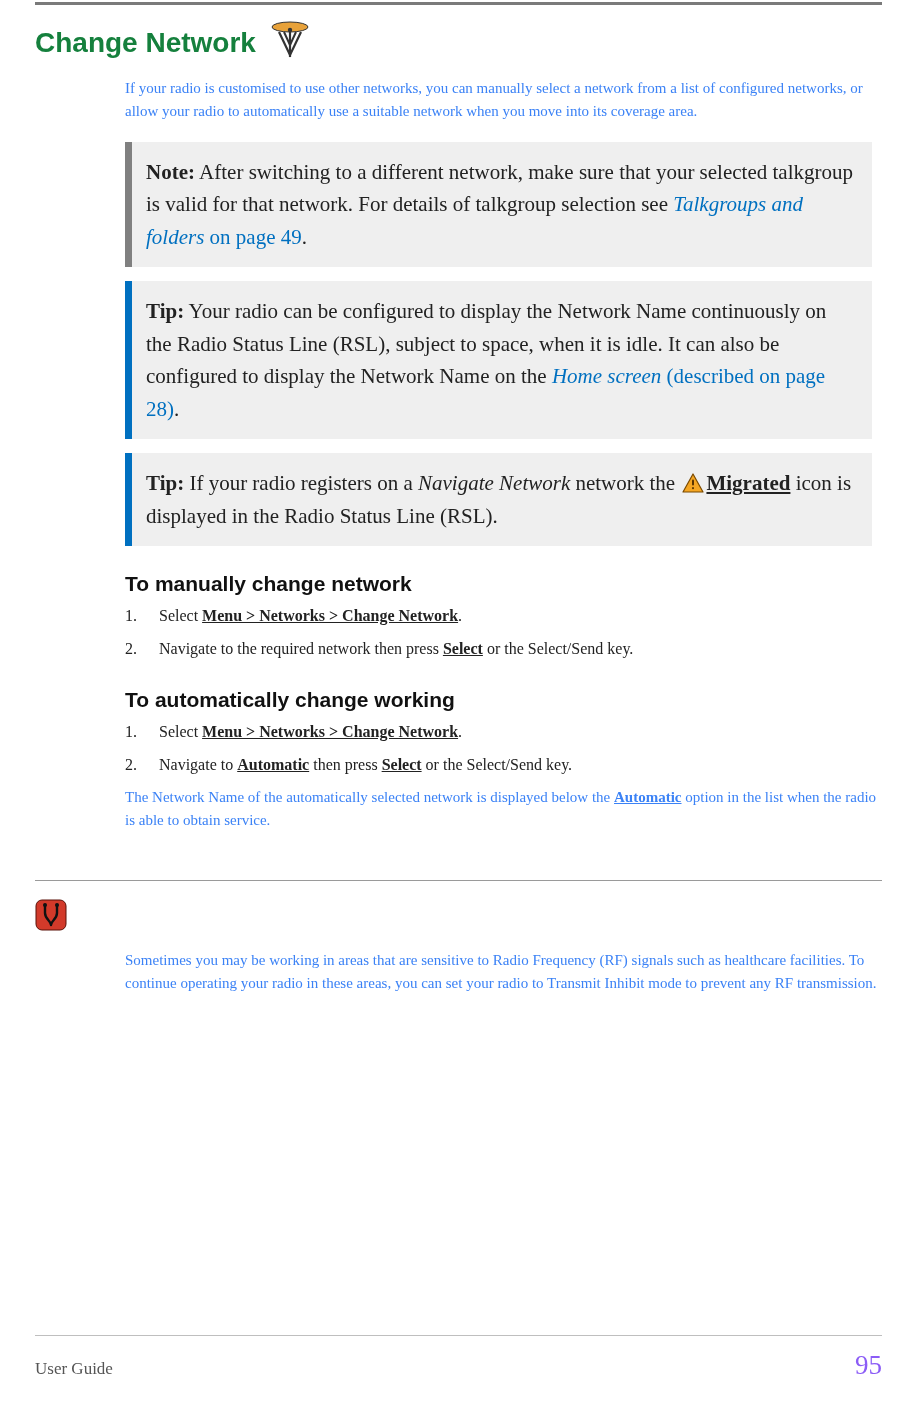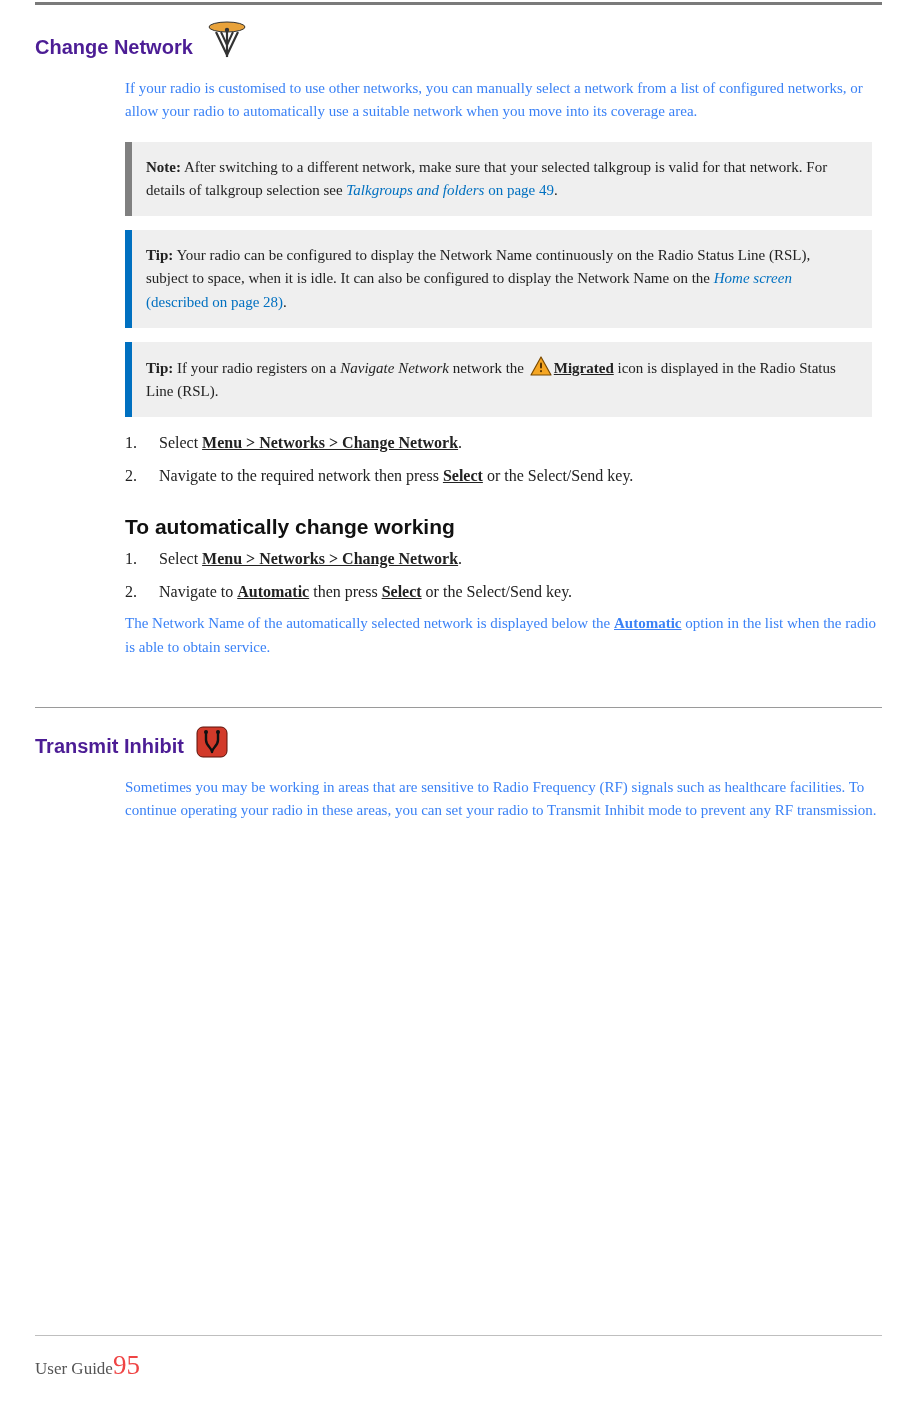--- a/index.html
+++ b/index.html
@@ -26,22 +26,22 @@
     border-top: 3px solid #7a7a7a;
   }
   .section-rule {
     margin: 30px 0 10px 0;
     border: none;
     border-top: 1px solid #9a9a9a;
   }
   h1.section-title {
     font-family: Verdana, Geneva, sans-serif;
     font-weight: 700;
-    font-size: 20px;
-    color: #4c1d95;
+    font-size: 28px;
+    color: #15803d;
     margin: 8px 0 18px 0;
     display: flex;
     align-items: flex-end;
     gap: 12px;
   }
   h1.section-title .icon-wrap {
     display: inline-flex;
     align-items: center;
     justify-content: center;
   }
@@ -53,21 +53,21 @@
     font-size: 15px;
     line-height: 1.55;
     margin: 0 0 18px 0;
     color: #3b82f6;
   }
   .callout {
     background: #efefef;
     border-left: 7px solid #808080;
     padding: 14px 16px 14px 14px;
     margin: 0 6px 14px 0;
-    font-size: 15px;
+    font-size: 21px;
     line-height: 1.55;
   }
   .callout.tip {
     border-left-color: #0070c0;
   }
   .callout .label {
     font-weight: 700;
   }
   .callout .link, .para .link {
     color: #0070c0;
@@ -109,31 +109,31 @@
   .warn-tri {
     display: inline-block;
     vertical-align: -3px;
     margin: 0 2px 0 2px;
   }
   .footer {
     margin-top: auto;
     padding: 14px 0 24px 0;
     border-top: 1px solid #bfbfbf;
     display: flex;
-    justify-content: flex-start;
+    justify-content: space-between;
     align-items: baseline;
     font-family: "Book Antiqua", Palatino, Georgia, serif;
   }
   .footer .doc-title {
     font-size: 17px;
     color: #555;
   }
   .footer .page-no {
     font-size: 27px;
-    color: #ef4444;
+    color: #8b5cf6;
   }
   svg { display: block; }
 </style>
 </head>
 <body>
 
 <div class="page">
 
   <hr class="top-rule">
 
@@ -163,20 +163,21 @@
     </div>
 
     <div class="callout tip">
       <span class="label">Tip:</span><span>  If your radio registers on a </span><span class="italic">Navigate Network</span><span> network the </span><span class="warn-tri"><svg width="22" height="20" viewBox="0 0 22 20">
             <path d="M11 1 L21 19 L1 19 Z" fill="#f5a623" stroke="#7a4a00" stroke-width="1.2" stroke-linejoin="round"></path>
             <rect x="10" y="6.5" width="2" height="6" rx="1" fill="#5a3400"></rect>
             <rect x="10" y="14" width="2" height="2.2" rx="1" fill="#5a3400"></rect>
           </svg></span><span class="bold">Migrated</span><span> icon is displayed in the Radio Status Line (RSL).</span>
     </div>
 
+    <div class="subhead">To manually change network</div>
     <ol class="steps">
       <li>
         <span>Select </span><span class="bold">Menu &gt; Networks &gt; Change Network</span><span>.</span>
       </li>
       <li>
         <span>Navigate to the required network then press </span><span class="bold">Select</span><span> or the Select/Send key.</span>
       </li>
     </ol>
 
     <div class="subhead">To automatically change working</div>
@@ -189,21 +190,20 @@
       </li>
     </ol>
     <p class="para" style="margin-top:6px;">
       <span>The Network Name of the automatically selected network is displayed below the </span><span class="bold">Automatic</span><span> option in the list when the radio is able to obtain service.</span>
     </p>
 
   </div>
 
   <hr class="section-rule">
   <h1 class="section-title">
-    <span>Transmit Inhibit</span>
     <span class="icon-wrap">
       <svg width="32" height="32" viewBox="0 0 32 32">
         <rect x="1" y="1" width="30" height="30" rx="6" fill="#d23a2a" stroke="#5a1108" stroke-width="1"></rect>
         <path d="M10 6 C 10 6 10 12 10 14 C 10 20 16 22 16 26 M22 6 C 22 6 22 12 22 14 C 22 20 16 22 16 26" fill="none" stroke="#111" stroke-width="2.4" stroke-linecap="round"></path>
         <circle cx="10" cy="6" r="2" fill="#111"></circle>
         <circle cx="22" cy="6" r="2" fill="#111"></circle>
       </svg>
     </span>
   </h1>
 

